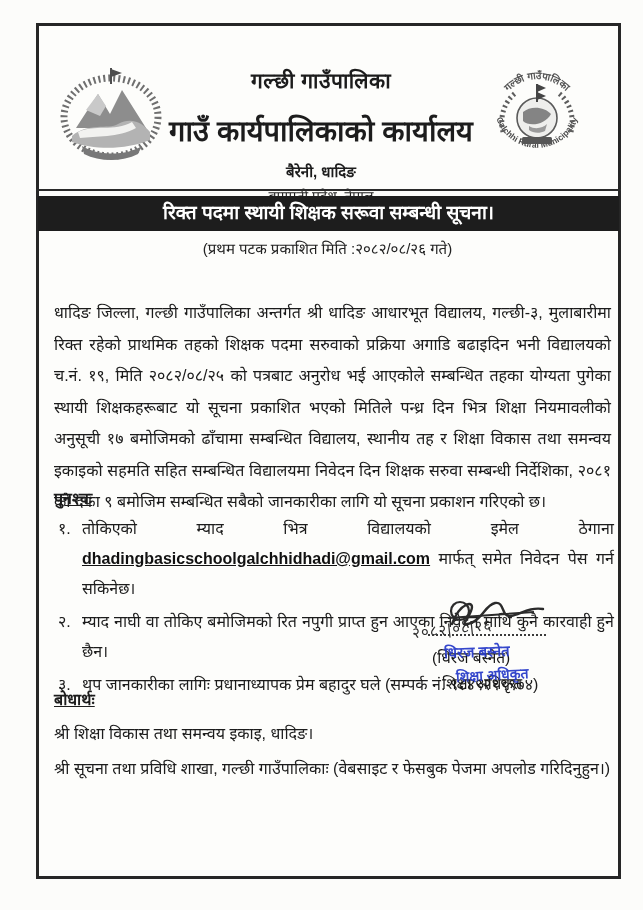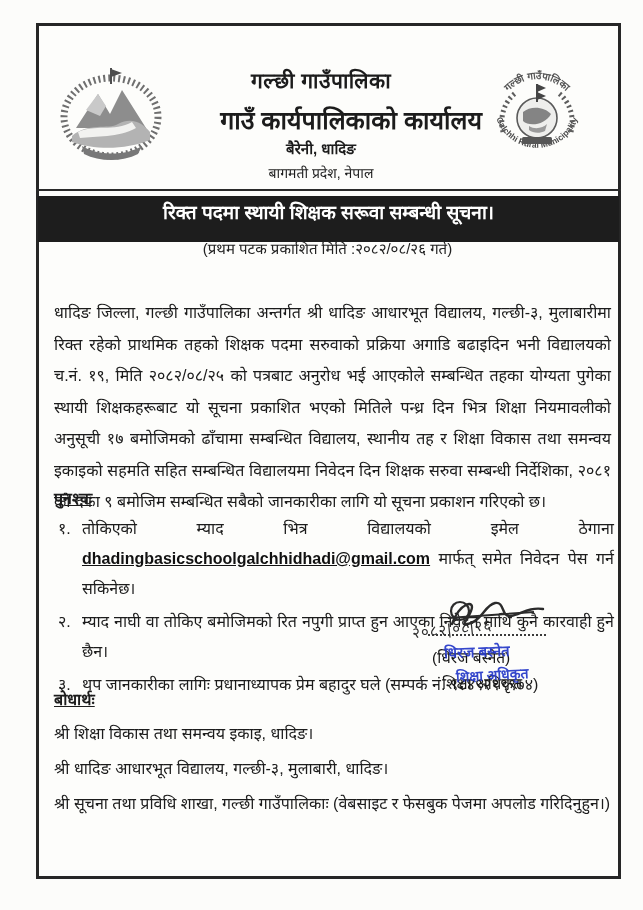--- a/index.html
+++ b/index.html
@@ -18,28 +18,28 @@
     position:absolute;left:36px;top:23px;width:585px;height:856px;
     border:3px solid #262626;background:#fdfdfb;box-sizing:border-box;
   }
   
   .logo-left{position:absolute;left:56px;top:64px;width:110px;height:102px;}
   .logo-right{position:absolute;left:485px;top:68px;width:104px;height:104px;}
   .header-text{
     position:absolute;left:160px;top:66px;width:322px;text-align:center;
   }
   .hdr-muni{font-size:21px;font-weight:bold;letter-spacing:.5px;}
-  .hdr-office{font-size:25px;font-weight:bold;margin-top:8px;text-align:right;}
-  .hdr-addr{font-size:15px;font-weight:bold;margin-top:2px;}
+  .hdr-office{font-size:29px;font-weight:bold;margin-top:16px;}
+  .hdr-addr{font-size:15px;font-weight:bold;margin-top:12px;}
   .hdr-prov{font-size:14px;margin-top:5px;}
   .separator{
     position:absolute;left:36px;top:189px;width:585px;height:2px;background:#2a2a2a;
   }
   .banner{
-    position:absolute;left:38px;top:196px;width:581px;height:46px;
+    position:absolute;left:38px;top:196px;width:581px;height:35px;
     background:#1d1d1d;color:#fff;
     font-size:19px;font-weight:bold;text-align:center;line-height:33px;
   }
   .pub-line{
     position:absolute;left:44px;top:238px;width:567px;text-align:center;
     font-size:15px;color:#222;
   }
   
   .salutation{position:absolute;left:54px;top:272px;font-size:16px;}
   .paragraph{
@@ -160,16 +160,15 @@
     <div class="sig-dots"></div>
     <div class="sig-name">(धिरज बस्नेत)</div>
     <div class="stamp stamp-name">धिरज बस्नेत</div>
     <div class="sig-title">शिक्षा अधिकृत</div>
     <div class="stamp stamp-title">शिक्षा अधिकृत</div>
   </div>
 
   <div class="cc-heading">बोधार्थः</div>
   <div class="cc-list">
     <div class="cc-item">श्री शिक्षा विकास तथा समन्वय इकाइ, धादिङ।</div>
-    <div class="cc-item">श्री धादिङ आधारभूत विद्यालय, गल्छी-३, मुलाबारी, धादिङ।</div>
     <div class="cc-item">श्री सूचना तथा प्रविधि शाखा, गल्छी गाउँपालिकाः (वेबसाइट र फेसबुक पेजमा अपलोड गरिदिनुहुन।)</div>
   </div>
 </div>
 
 </body></html>

